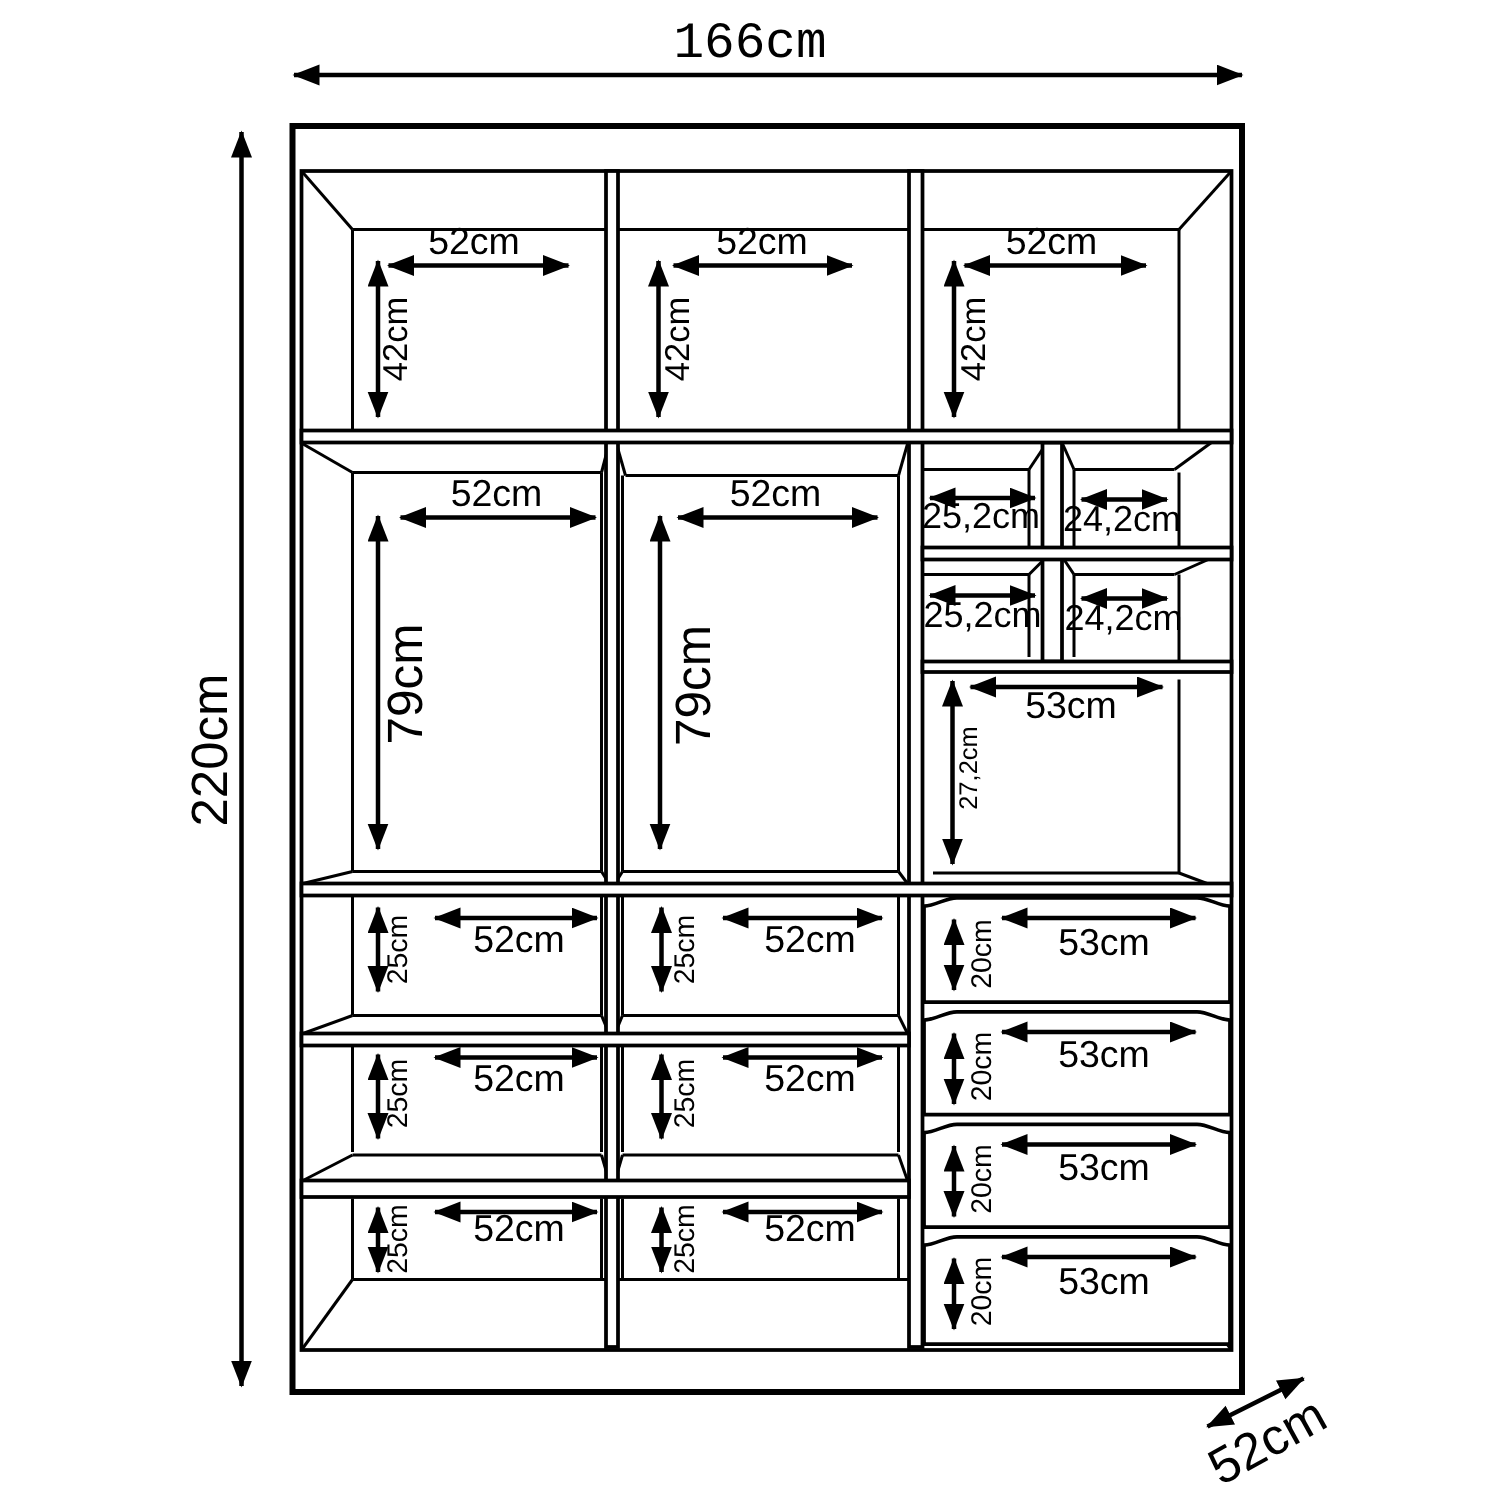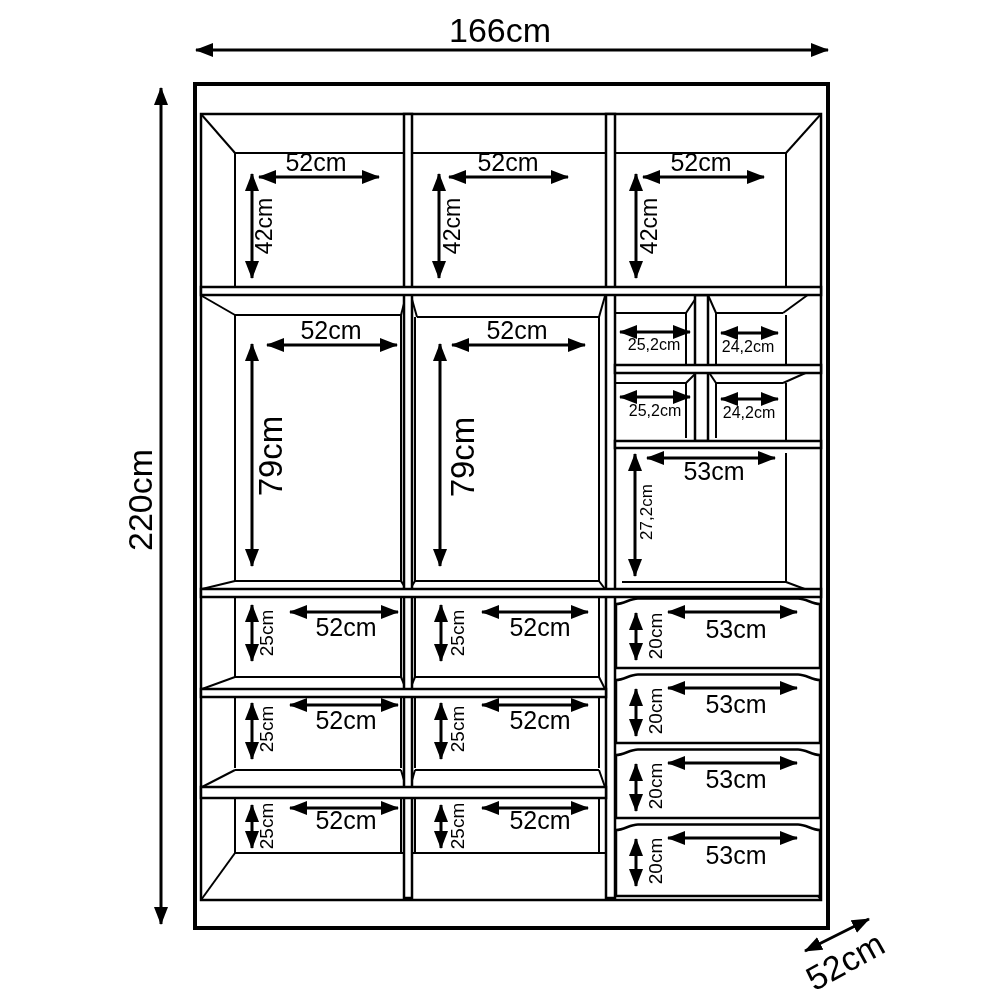--- a/index.html
+++ b/index.html
@@ -8,21 +8,21 @@
   .stage svg{position:absolute;left:0;top:0;}
   .lbl{position:absolute;color:#000;white-space:nowrap;line-height:1;
        transform:translate(-50%,-50%);font-family:"Liberation Sans",sans-serif;}
   .rot{transform:translate(-50%,-50%) rotate(-90deg);}
   .rot29{transform:translate(-50%,-50%) rotate(-29deg);}
   .f34{font-size:34px;}
   .f33{font-size:33px;}
   .f25{font-size:25px;}
   .f23{font-size:23px;}
   .f19{font-size:19px;}
-  .f18{font-size:16px;}
+  .f18{font-size:24px;}
   .f17{font-size:17px;}
 </style>
 </head>
 <body>
 
 <div class="stage">
 
 <svg width="1000" height="1000" viewBox="0 0 1000 1000">
   <defs>
     <marker id="ah" markerUnits="userSpaceOnUse" markerWidth="20" markerHeight="16" refX="17" refY="7" orient="auto-start-reverse">
@@ -189,21 +189,21 @@
     <line x1="668" y1="688" x2="797" y2="688"></line>
         <line x1="636" y1="689" x2="636" y2="736"></line>
     <line x1="668" y1="763" x2="797" y2="763"></line>
         <line x1="636" y1="764" x2="636" y2="811"></line>
     <line x1="668" y1="838" x2="797" y2="838"></line>
         <line x1="636" y1="839" x2="636" y2="886"></line>
   </g>
 </svg>
 
 <div>
-  <div class="lbl f34" style="left:500px;top:30px;">166cm</div>
+  <div class="lbl f34" style="left:500px;top:30px;font-family:Liberation Mono, monospace;">166cm</div>
   <div class="lbl f34 rot" style="left:140px;top:500px;">220cm</div>
   <div class="lbl f34 rot29" style="left:845px;top:961px;">52cm</div>
 
   <div class="lbl f25" style="left:316px;top:162px;">52cm</div>
   <div class="lbl f25" style="left:508px;top:162px;">52cm</div>
   <div class="lbl f25" style="left:701px;top:162px;">52cm</div>
   <div class="lbl f23 rot" style="left:264px;top:226px;">42cm</div>
   <div class="lbl f23 rot" style="left:452px;top:226px;">42cm</div>
   <div class="lbl f23 rot" style="left:649px;top:226px;">42cm</div>
 

